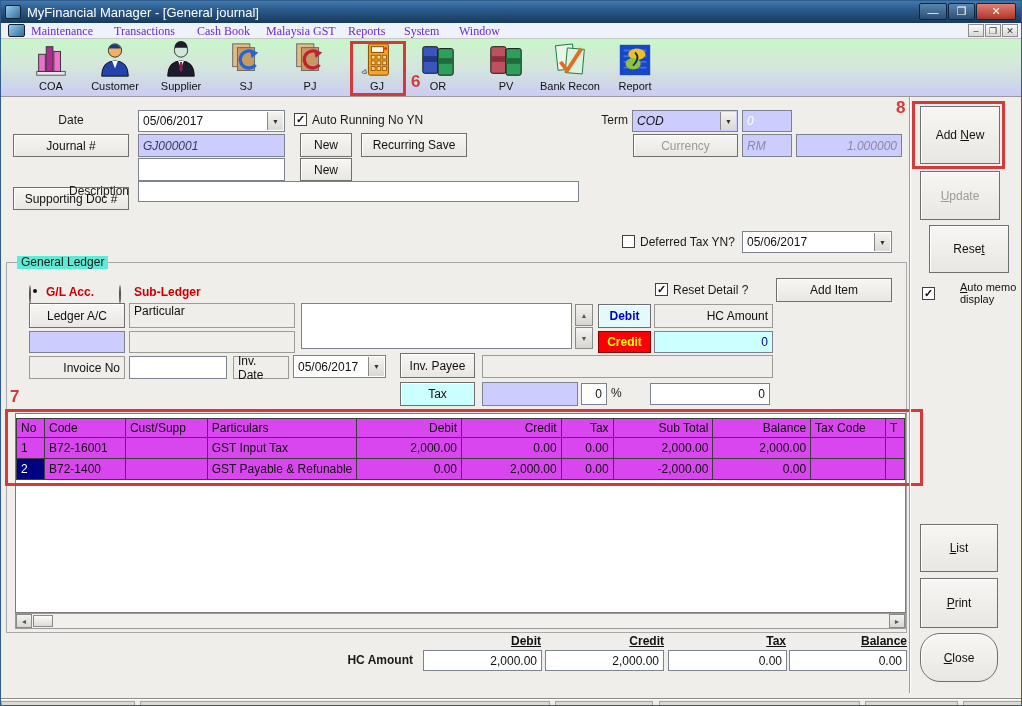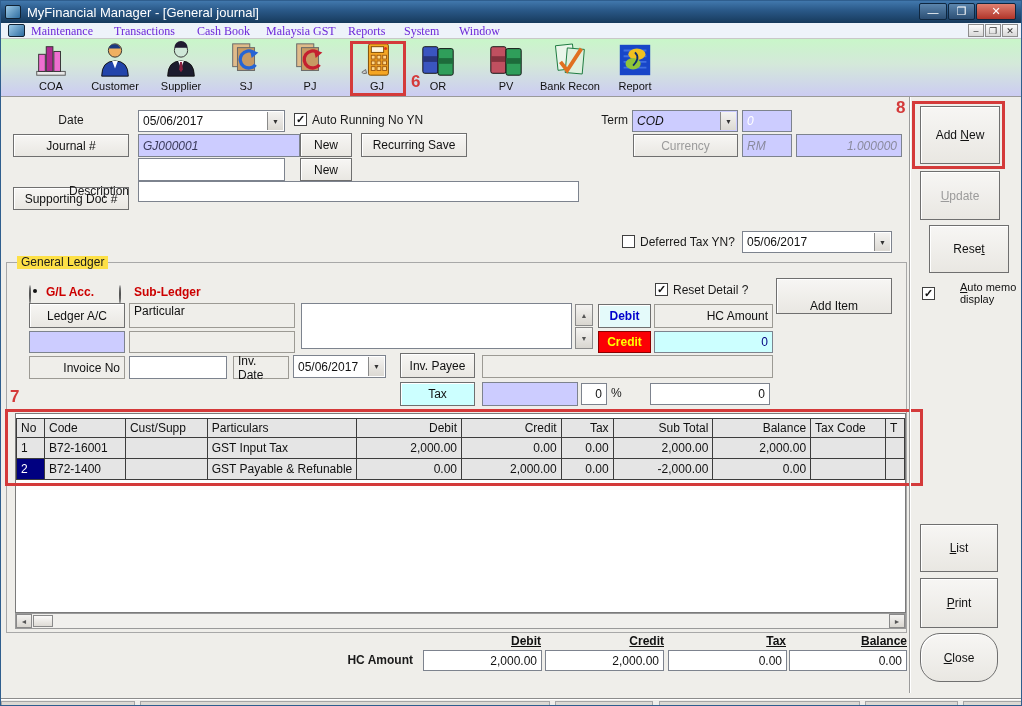--- a/index.html
+++ b/index.html
@@ -58,21 +58,21 @@
   .radio.sel::after { content:""; position:absolute; left:3px; top:3px; width:4px; height:4px; border-radius:50%; background:#111; }
   .redtxt { color:#d43a3a; font-weight:bold; font-size:17px; }
   .redbox { border:3px solid #d43a3a; background:transparent; pointer-events:none; }
   .groupbox { border:1px solid #a8a8a8; }
   .scrollarrow { background:linear-gradient(180deg,#f4f3f1,#d9d6d0); border:1px solid #8a8a8a;
     display:flex; align-items:center; justify-content:center; font-size:7px; color:#555; }
   
   #gridpanel { background:#fff; border:1px solid #7b7b7b; }
   table.grid { border-collapse:collapse; table-layout:fixed; margin:4px 0 0 0; }
   table.grid td, table.grid th { border:1px solid #3c3c3c; font-size:12px; font-weight:normal;
-    padding:0 4px; white-space:nowrap; overflow:hidden; text-align:left; height:21px; color:#111; background:#e5e5e5; }
+    padding:0 4px; white-space:nowrap; overflow:hidden; text-align:left; height:21px; color:#111; background:#d946ef; }
   table.grid tr.hdr td { height:19px; }
   table.grid td.num { text-align:right; }
   table.grid td.selcell { background:#000080; color:#fff; }
   .totalhdr { font-size:12px; font-weight:bold; text-decoration:underline; color:#111; text-align:right; }
   .statusseg { position:absolute; top:700px; height:6px; background:#dcd9d3; border:1px solid #a5a5a5; border-bottom:none; }
   .vsep { background:#9b9b9b; box-shadow:1px 0 0 #ffffff; }
   .hline { background:#8c8c8c; box-shadow:0 1px 0 #ffffff; }
 </style>
 </head>
 <body>
@@ -217,21 +217,21 @@
   <div class="abs field" style="left:137px; top:109px; width:147px; height:22px;">
     <span>05/06/2017</span>
     <span class="combo-arrow">▼</span>
   </div>
   <span class="abs cb checked" style="left:293px; top:112px;"></span>
   <div class="abs lbl" style="left:311px; top:113px;">Auto Running No YN</div>
 
   <div class="abs btn" style="left:12px; top:133px; width:116px; height:23px;">
     <span>Journal #</span>
   </div>
-  <div class="abs field lav" style="left:137px; top:133px; width:162px; height:23px; color:#3a3a5a;">
+  <div class="abs field lav" style="left:137px; top:133px; width:147px; height:23px; color:#3a3a5a;">
     <span>GJ000001</span>
   </div>
   <div class="abs btn" style="left:299px; top:132px; width:52px; height:24px;">
     <span>New</span>
   </div>
   <div class="abs btn" style="left:360px; top:132px; width:106px; height:24px;">
     <span>Recurring Save</span>
   </div>
 
   <div class="abs btn" style="left:12px; top:157px; width:116px; height:23px;margin-top:29px;">
@@ -269,21 +269,21 @@
 
   <span class="abs cb" style="left:621px; top:234px;"></span>
   <div class="abs lbl" style="left:639px; top:235px;">Deferred Tax YN?</div>
   <div class="abs field" style="left:741px; top:230px; width:150px; height:22px;">
     <span>05/06/2017</span>
     <span class="combo-arrow">▼</span>
   </div>
 
   
   <div class="abs groupbox" style="left:5px; top:261px; width:901px; height:371px;"></div>
-  <div class="abs lbl" style="left:16px; top:255px; background:#fde047; padding:0 4px;text-align:right;">General Ledger</div>
+  <div class="abs lbl" style="left:16px; top:255px; background:#5eead4; padding:0 4px;text-align:right;">General Ledger</div>
 
   <span class="abs radio sel" style="left:28px; top:285px;"></span>
   <div class="abs lbl" style="left:45px; top:285px; color:#cc0000; font-weight:bold;">G/L Acc.</div>
   <span class="abs radio" style="left:116px; top:285px;"></span>
   <div class="abs lbl" style="left:133px; top:285px; color:#cc0000; font-weight:bold;">Sub-Ledger</div>
 
   <div class="abs btn" style="left:28px; top:302px; width:96px; height:25px;">
     <span>Ledger A/C</span>
   </div>
   <div class="abs graybox" style="left:128px; top:302px; width:166px; height:25px; align-items:flex-start;">
@@ -344,21 +344,21 @@
   <div class="abs field right" style="left:580px; top:382px; width:26px; height:22px;">
     <span>0</span>
   </div>
   <div class="abs lbl" style="left:610px; top:386px;">%</div>
   <div class="abs field right" style="left:649px; top:382px; width:120px; height:22px;">
     <span>0</span>
   </div>
 
   <span class="abs cb checked" style="left:654px; top:282px;"></span>
   <div class="abs lbl" style="left:672px; top:283px;">Reset Detail ?</div>
-  <div class="abs btn" style="left:775px; top:277px; width:116px; height:36px;align-items:flex-end;">
+  <div class="abs btn" style="left:775px; top:277px; width:116px; height:24px;">
     <span>Add Item</span>
   </div>
 
   
   <div id="gridpanel" class="abs" style="left:14px; top:412px; width:891px; height:200px;">
     <table class="grid">
       <colgroup>
         <col style="width:28px">
           <col style="width:81px">
           <col style="width:82px">

